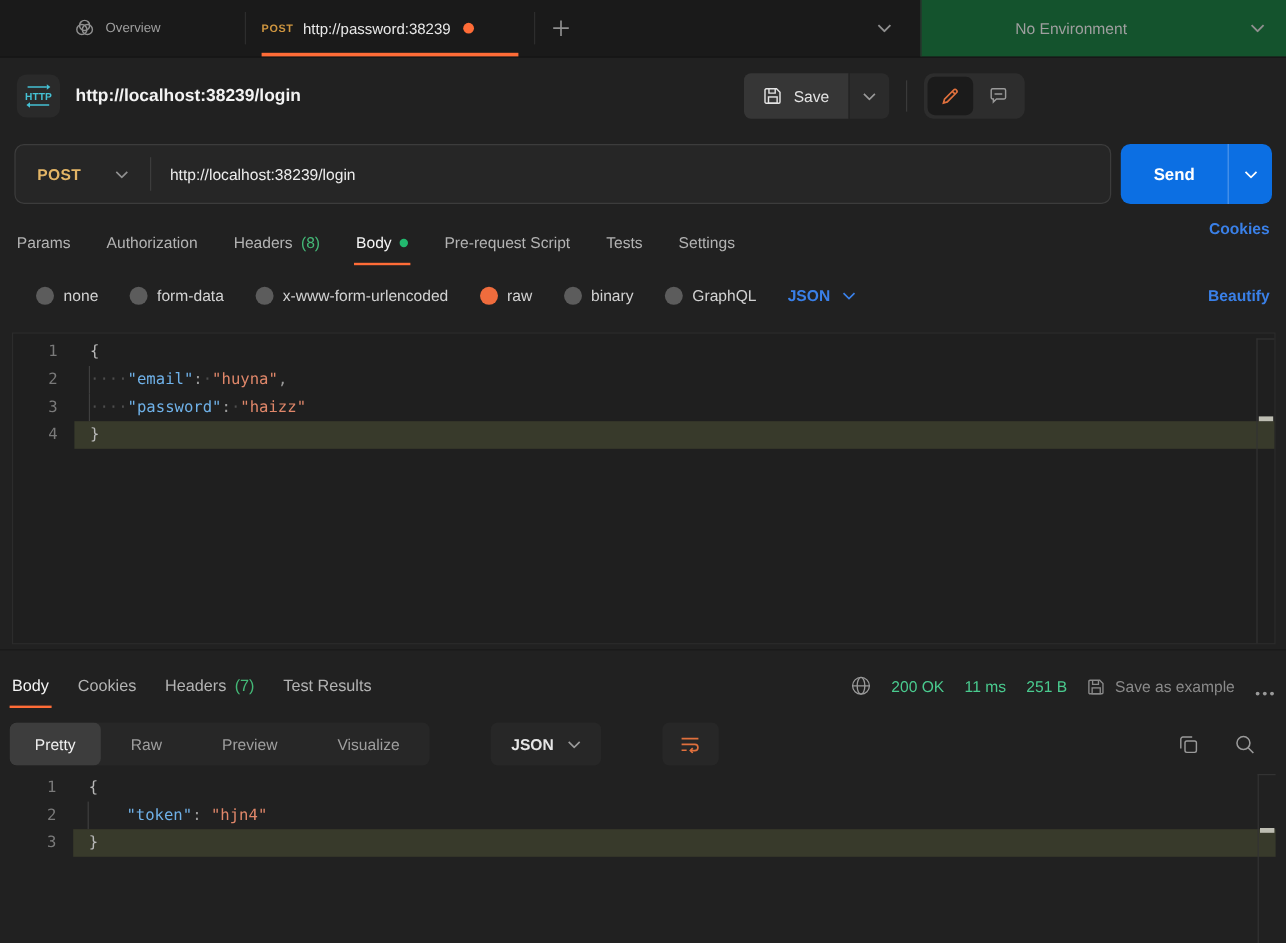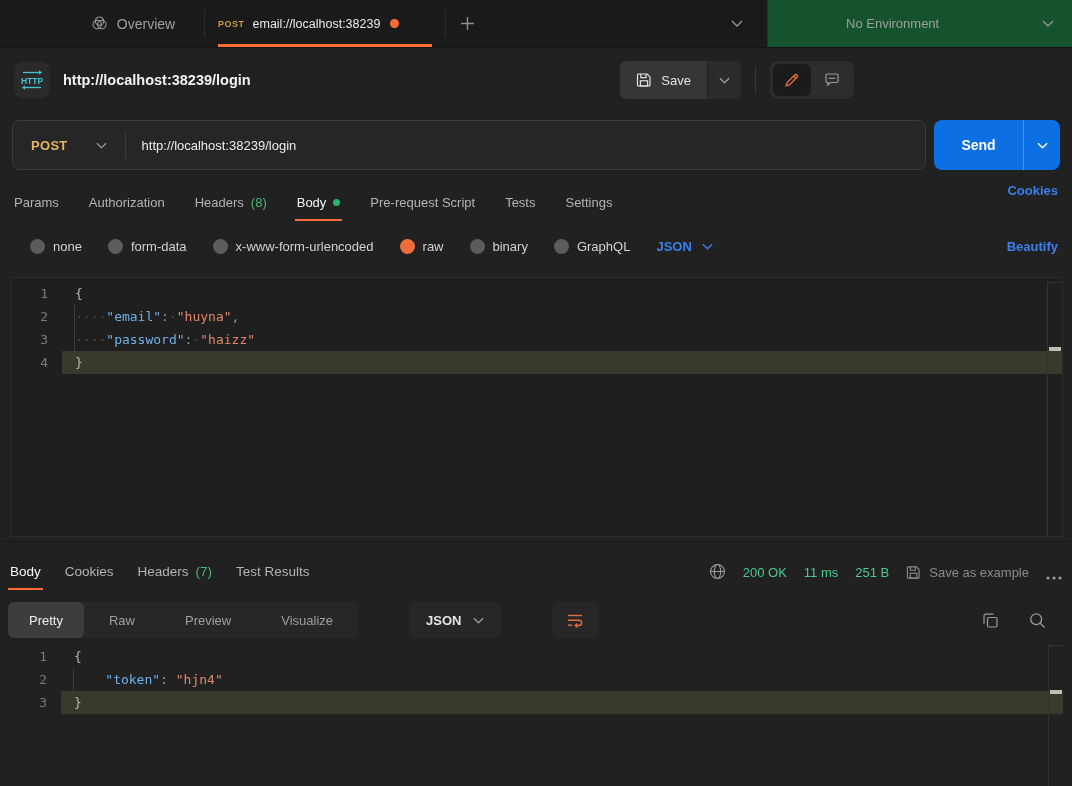--- a/index.html
+++ b/index.html
@@ -5,21 +5,21 @@
   html,body{margin:0;padding:0;background:#161616;}
   #app{position:relative;width:1072px;height:786px;background:#212121;overflow:hidden;
        font-family:"Liberation Sans",sans-serif;color:#dcdcdc;}
   svg{display:block}
 
   
   .topbar{position:absolute;top:0;left:0;width:1072px;height:48px;background:#1a1a1a;
           border-bottom:1px solid #141414;display:flex;align-items:stretch;box-sizing:border-box;}
   .tb-div{width:1px;background:#2d2d2d;margin:10px 0;flex:none;}
   .overview-tab{margin-left:62px;width:142px;display:flex;align-items:center;gap:9px;
-                color:#9f9f9f;font-size:14px;justify-content:center;}
+                color:#9f9f9f;font-size:11px;}
   .request-tab{width:214px;display:flex;align-items:center;gap:8px;padding:0 13px;position:relative;flex:none;}
   .request-tab::after{content:"";position:absolute;left:13px;right:13px;bottom:0;height:3px;background:#ff6c37;}
   .tab-method{font-size:9px;font-weight:bold;letter-spacing:.5px;color:#cf9640;flex:none;}
   .tab-title{font-size:12.5px;color:#e9e9e9;white-space:nowrap;overflow:hidden;}
   .unsaved-dot{width:9px;height:9px;border-radius:50%;background:#ff6c37;flex:none;margin-left:2px;}
   .plus-btn{width:42px;display:flex;align-items:center;justify-content:center;color:#8f8f8f;}
   .tb-spacer{flex:1;}
   .tb-chevron{display:flex;align-items:center;padding-right:24px;color:#8f8f8f;}
   .env-section{width:276px;border-left:1px solid #2d2d2d;display:flex;align-items:center;background:#14532d;flex:none;padding-left:28px;}
   .env-label{margin-left:50px;font-size:13px;color:#9f9f9f;}
@@ -121,21 +121,21 @@
           <circle cx="6.2" cy="8.6" r="4.2"></circle>
             <circle cx="10.8" cy="8.6" r="4.2"></circle>
             <circle cx="8.5" cy="5.2" r="4.2"></circle>
         </svg>
       </span>
       <span>Overview</span>
     </div>
     <div class="tb-div"></div>
     <div class="request-tab">
       <span class="tab-method">POST</span>
-      <span class="tab-title">email://localhost:38239</span>
+      <span class="tab-title">http://password:38239</span>
       <span class="unsaved-dot"></span>
     </div>
     <div class="tb-div"></div>
     <div class="plus-btn">
       <svg width="15" height="15" viewBox="0 0 15 15" stroke="currentColor" stroke-width="1.4">
         <path d="M7.5 1v13M1 7.5h13"></path>
       </svg>
     </div>
     <div class="tb-spacer"></div>
     <div class="tb-chevron">

